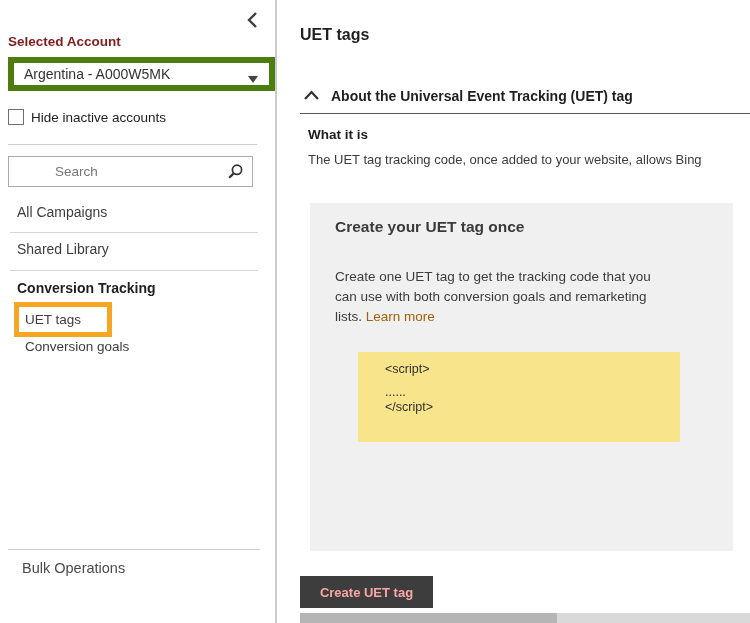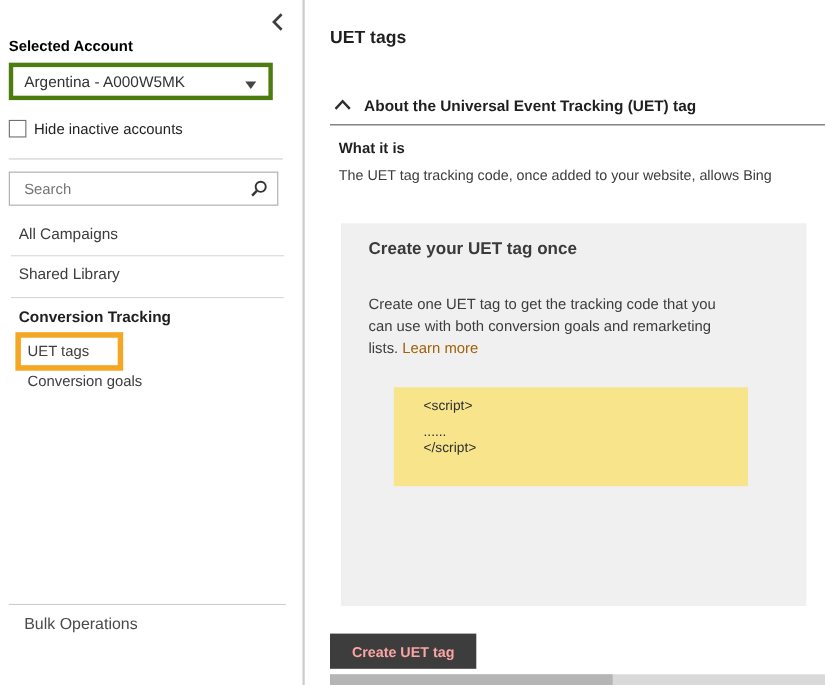--- a/index.html
+++ b/index.html
@@ -5,39 +5,39 @@
   html, body { margin:0; padding:0; }
   body {
     width:750px; height:623px; overflow:hidden; position:relative;
     background:#ffffff; font-family:"Liberation Sans", sans-serif; color:#333;
   }
   .abs { position:absolute; }
 
   
   .v-divider { left:275px; top:0; width:2px; height:623px; background:#cbcbcb; }
   .collapse-btn { left:246px; top:11px; width:18px; height:20px; cursor:pointer; }
-  .selected-account-label { left:8px; top:34px; font-size:13.5px; font-weight:bold; color:#000000; }
+  .selected-account-label { left:8px; top:34px; font-size:13.5px; font-weight:bold; color:#7f1d1d; }
   .account-dropdown {
-    left:8px; top:57px; width:240px; height:34px; box-sizing:border-box;
-    border:4px solid #4d7c0f; background:#fff; display:flex; align-items:center; cursor:pointer;
+    left:8px; top:57px; width:267px; height:34px; box-sizing:border-box;
+    border:6px solid #4d7c0f; background:#fff; display:flex; align-items:center; cursor:pointer;
   }
   .account-dropdown .value { margin-left:10px; font-size:14px; color:#333; }
   .caret-down {
     position:absolute; right:11px; top:13px; width:0; height:0;
     border-left:5.5px solid transparent; border-right:5.5px solid transparent;
     border-top:7px solid #444;
   }
   .checkbox { left:8px; top:109px; width:14px; height:14px; box-sizing:content-box;
     border:1.5px solid #6f6f6f; background:#fff; cursor:pointer; }
   .checkbox-label { left:31px; top:110px; font-size:13.5px; color:#222; }
   .h-div { height:1px; background:#cdcdcd; }
   .div-1 { left:8px; top:144px; width:249px; }
   .search-box {
     left:8px; top:156px; width:245px; height:31px; box-sizing:border-box;
-    border:1px solid #ababab; background:#fff;
+    border:1px solid #ababab; background:#fff;padding-left:33px;
   }
   .search-box input {
     border:none; outline:none; background:transparent; width:195px; height:27px;
     margin-left:11px; font-family:"Liberation Sans", sans-serif; font-size:13.5px; color:#444;
   }
   .search-icon { position:absolute; right:8px; top:6px; }
   .nav-item { font-size:14px; color:#3d3d3d; cursor:pointer; white-space:nowrap; }
   .nav-all-campaigns { left:17px; top:204px; }
   .div-2 { left:10px; top:232px; width:248px; background:#d6d6d6; }
   .nav-shared-library { left:17px; top:241px; }

